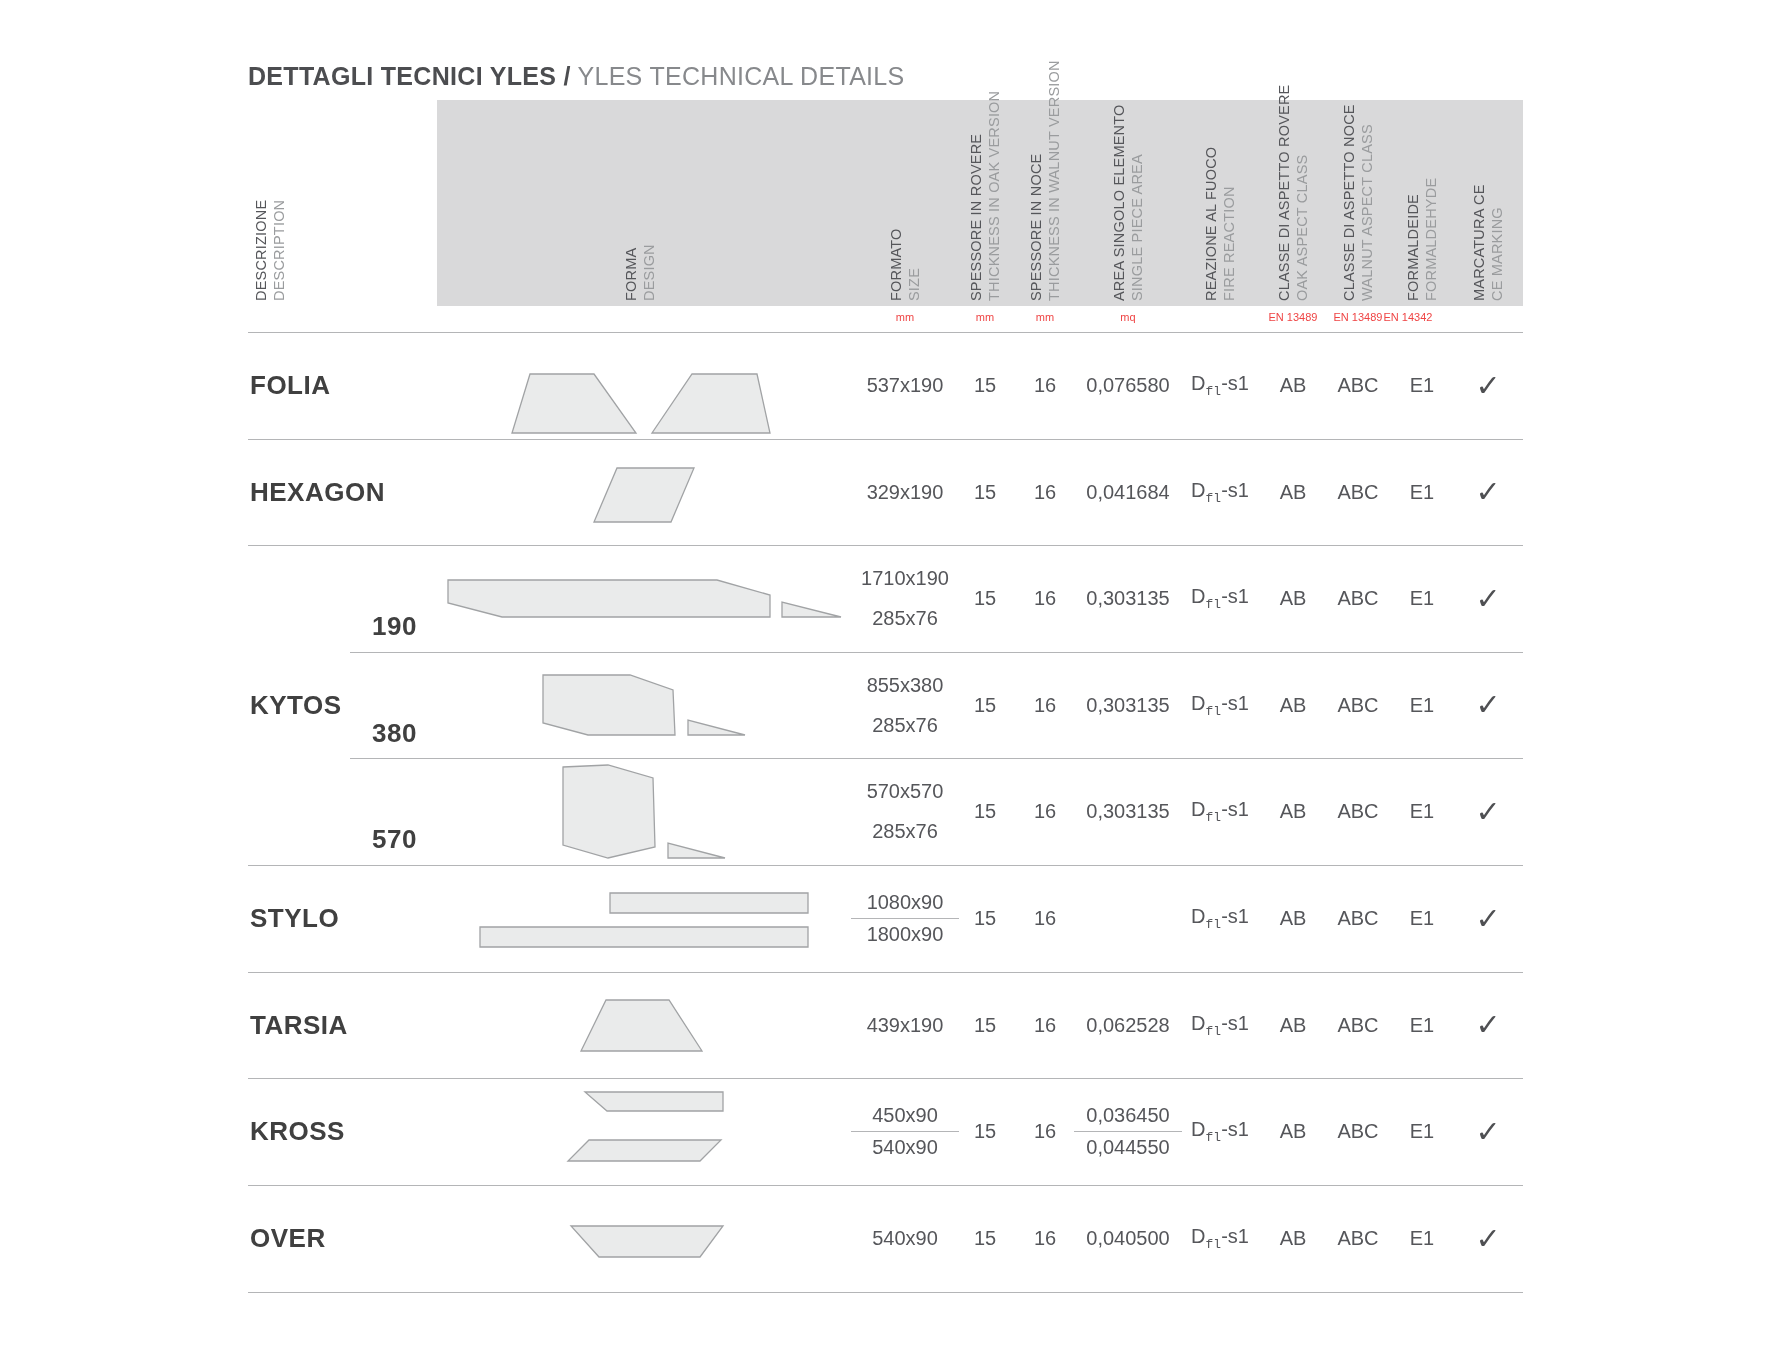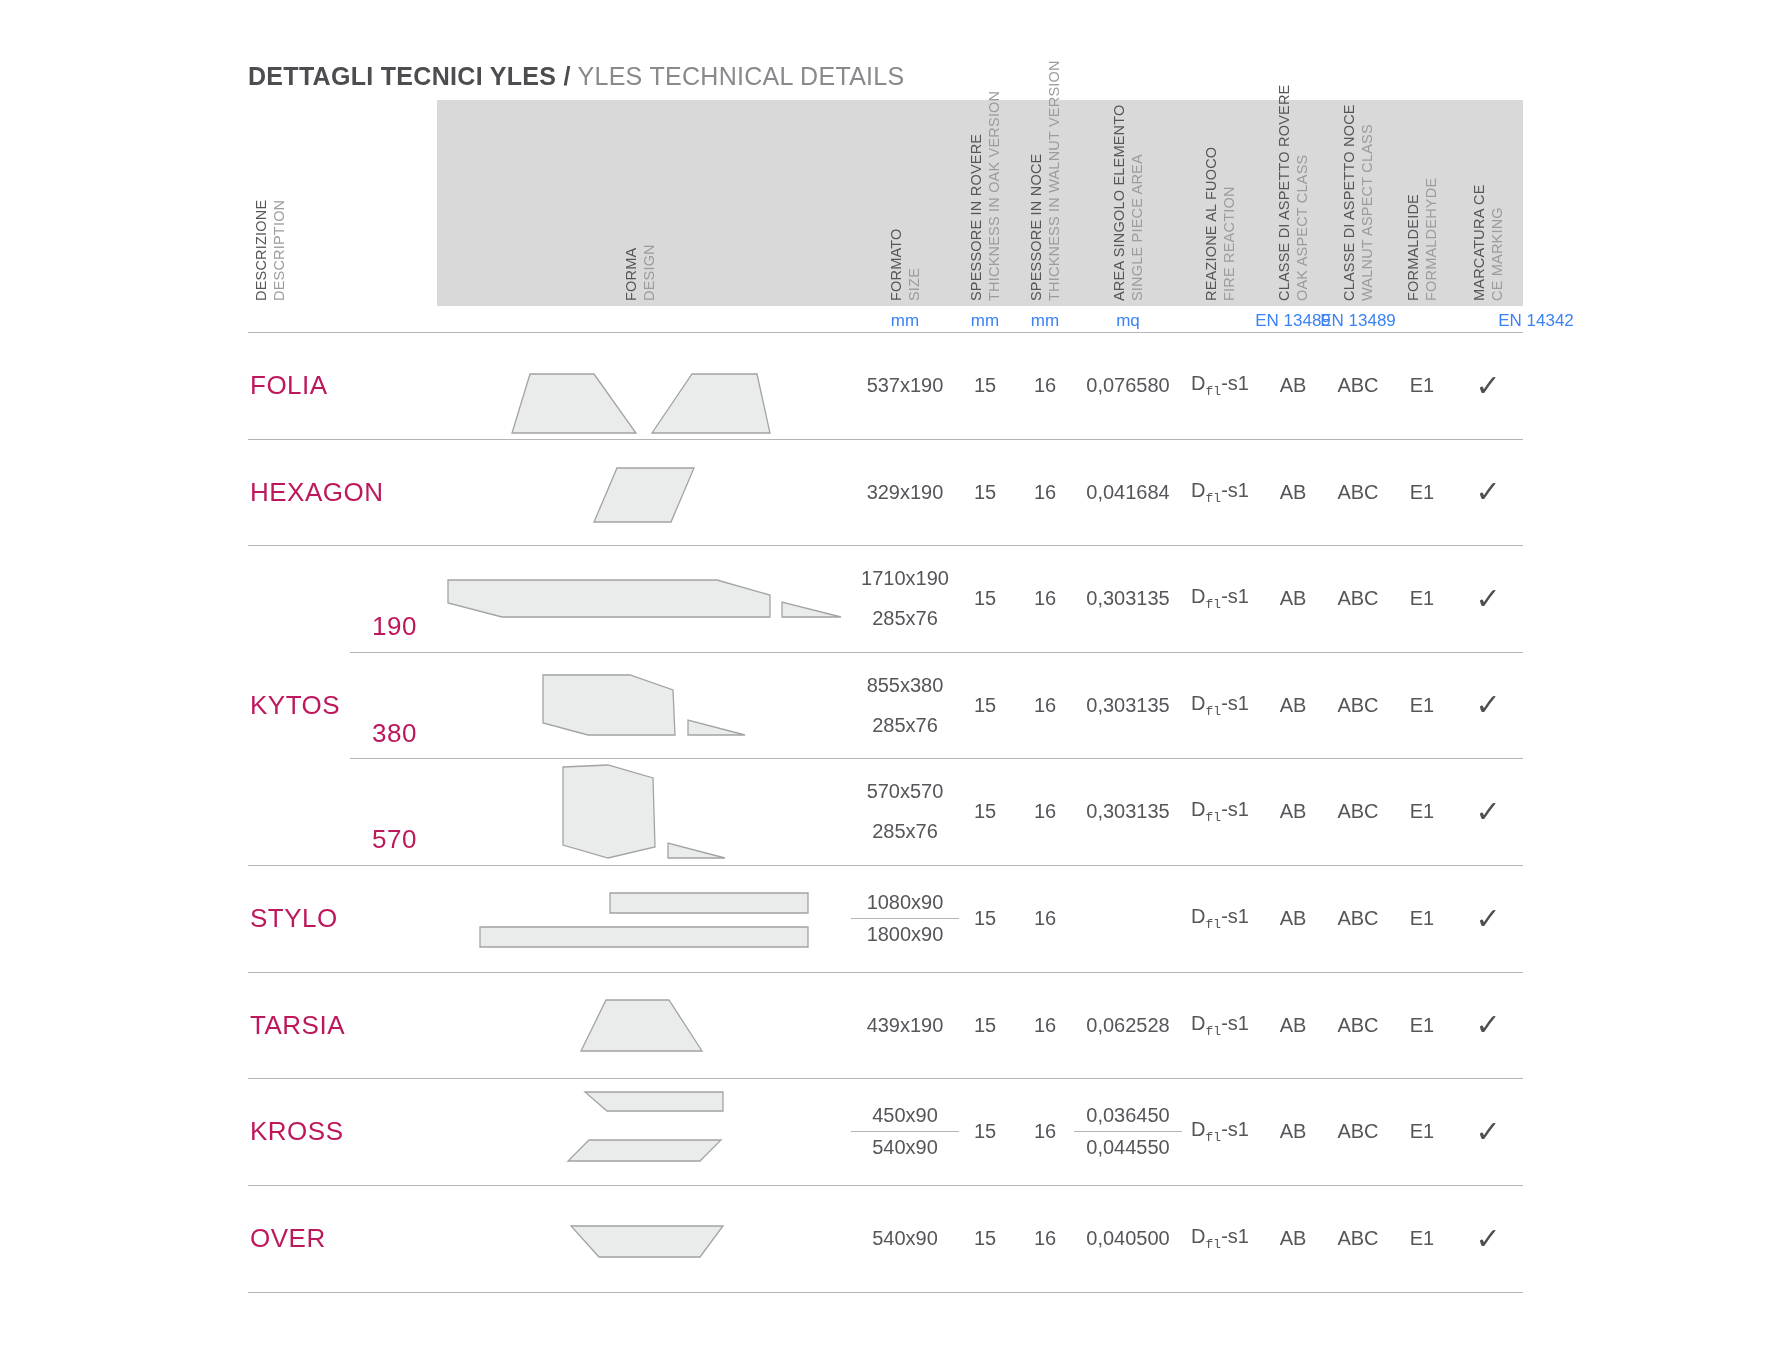--- a/index.html
+++ b/index.html
@@ -12,31 +12,31 @@
 
   .header-band { position:absolute; left:437px; top:100px; width:1086px; height:206px; background:#d9d9da; }
 
   .colhead { position:absolute; top:301px; white-space:nowrap;
              transform:rotate(-90deg); transform-origin:left top;
              font-size:14.5px; line-height:18px; letter-spacing:.2px; }
   .colhead .it { color:#55565a; }
   .colhead .en { color:#9a9c9e; }
 
   .unit { position:absolute; top:311px; transform:translateX(-50%);
-          font-size:17px; color:#3b82f6; white-space:nowrap;text-align:center; }
+          font-size:11px; color:#ef4444; white-space:nowrap;text-align:center; }
 
   .rule { position:absolute; left:248px; width:1275px; height:1px; background:#b4b5b7; }
   .rule.sub { left:350px; width:1173px; }
 
   .row { position:absolute; left:248px; width:1275px; }
   .shape-svg { position:absolute; left:0; top:0; width:1275px; height:100%; }
   .shape-svg polygon { fill:#eaebeb; stroke:#a1a3a5; stroke-width:1.3; }
 
   .rowname, .subname { position:absolute; top:0; height:100%; display:flex; align-items:center;
-          font-size:26px; font-weight:normal; color:#be185d; letter-spacing:.5px; white-space:nowrap; }
+          font-size:26px; font-weight:bold; color:#404040; letter-spacing:.5px; white-space:nowrap; }
   .rowname { left:2px; }
   .subname { left:124px;margin-top:28px; }
 
   .cell { position:absolute; top:0; height:100%; display:flex; flex-direction:column;
           align-items:center; justify-content:center; transform:translateX(-50%);
           font-size:20px; color:#55565a; white-space:nowrap; }
   .cell.two { gap:17px; }
   .cell.two.divided { gap:4px; }
   .divline { width:108px; height:1px; background:#b4b5b7; }
   .cell sub { font-size:13px;font-family:Liberation Mono, monospace; }
@@ -101,21 +101,21 @@
     <div class="it">MARCATURA CE</div>
       <div class="en">CE MARKING</div>
     </div>
 
   <div class="unit" style="left:905px">mm</div>
   <div class="unit" style="left:985px">mm</div>
   <div class="unit" style="left:1045px">mm</div>
   <div class="unit" style="left:1128px">mq</div>
   <div class="unit" style="left:1293px">EN 13489</div>
   <div class="unit" style="left:1358px">EN 13489</div>
-  <div class="unit" style="left:1536px">EN 14342</div>
+  <div class="unit" style="left:1408px">EN 14342</div>
 
   <div class="rule" style="top:332px"></div>
   <div class="rule" style="top:439px"></div>
   <div class="rule" style="top:545px"></div>
   <div class="rule sub" style="top:652px"></div>
   <div class="rule sub" style="top:758px"></div>
   <div class="rule" style="top:865px"></div>
   <div class="rule" style="top:972px"></div>
   <div class="rule" style="top:1078px"></div>
   <div class="rule" style="top:1185px"></div>

